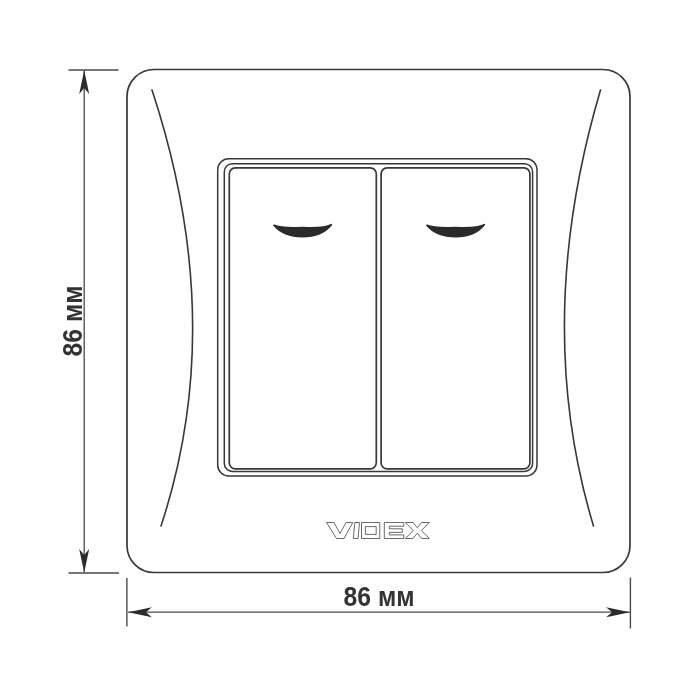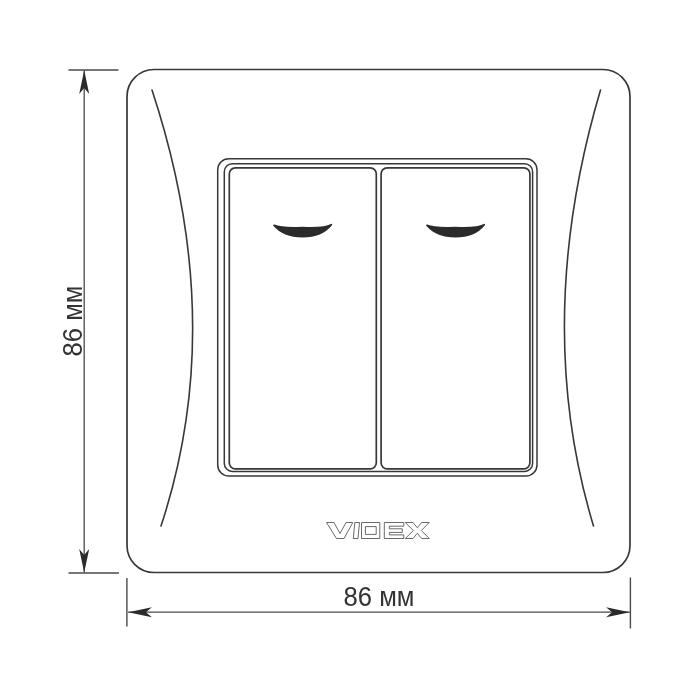--- a/index.html
+++ b/index.html
@@ -1,16 +1,16 @@
 <!DOCTYPE html>
 <html><head>
 <meta charset="utf-8">
 <style>
   html,body{margin:0;padding:0;background:#ffffff;}
-  .wrap{width:612px;height:700px;position:relative;background:#ffffff;}
+  .wrap{width:612px;height:700px;position:relative;background:#ffffff;font-weight:bold;}
   svg{display:block;}
   text{font-family:"Liberation Sans", sans-serif;}
 </style>
 </head>
 <body>
 <div class="wrap">
 <svg width="700" height="700" viewBox="0 0 700 700">
 
   <rect x="0" y="0" width="700" height="700" fill="#ffffff"></rect>
 

